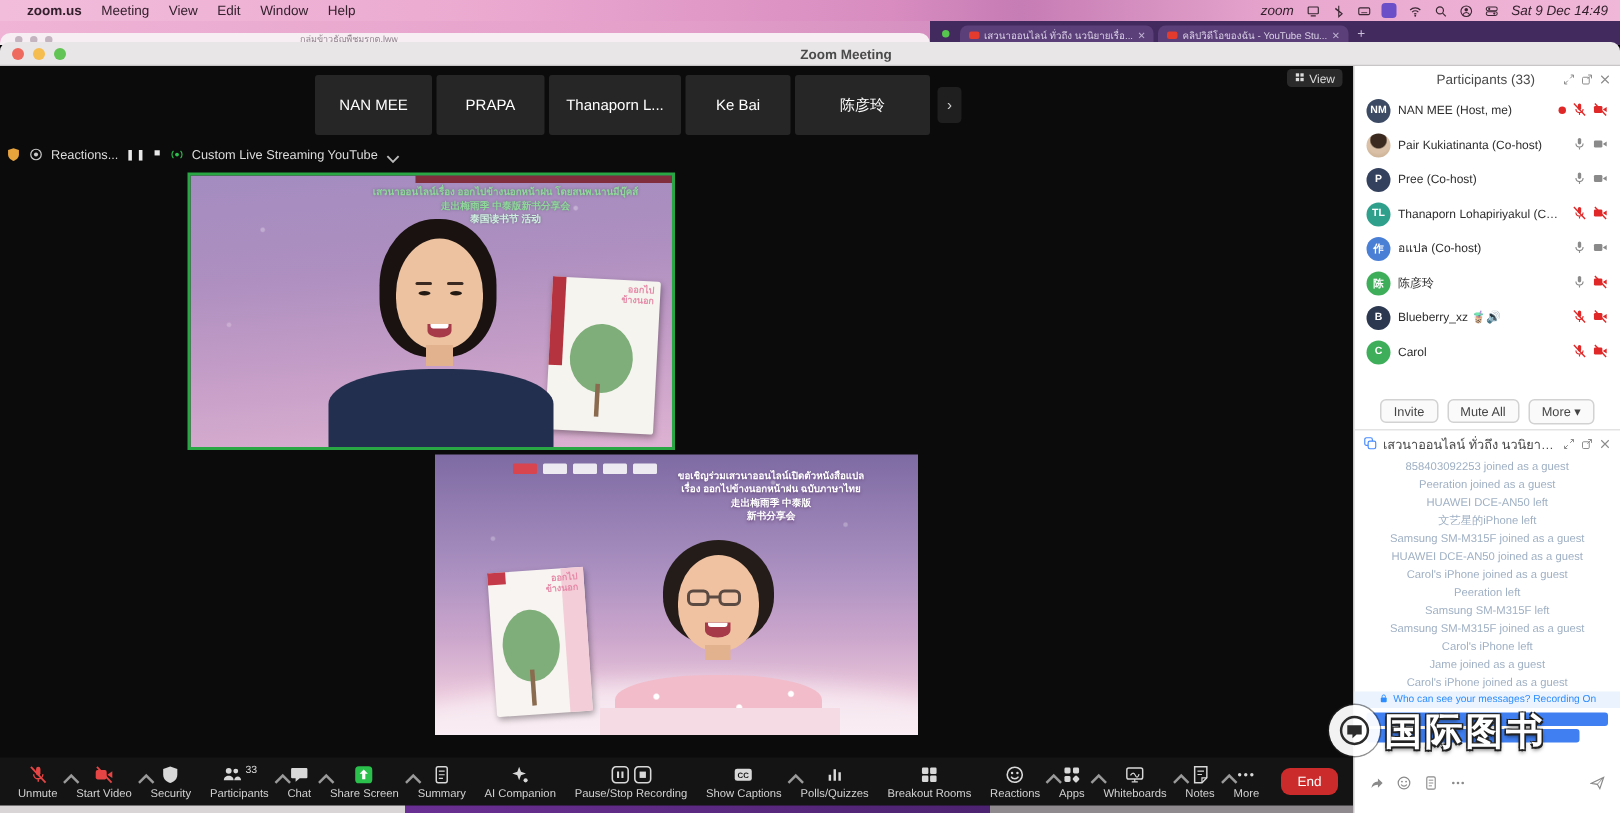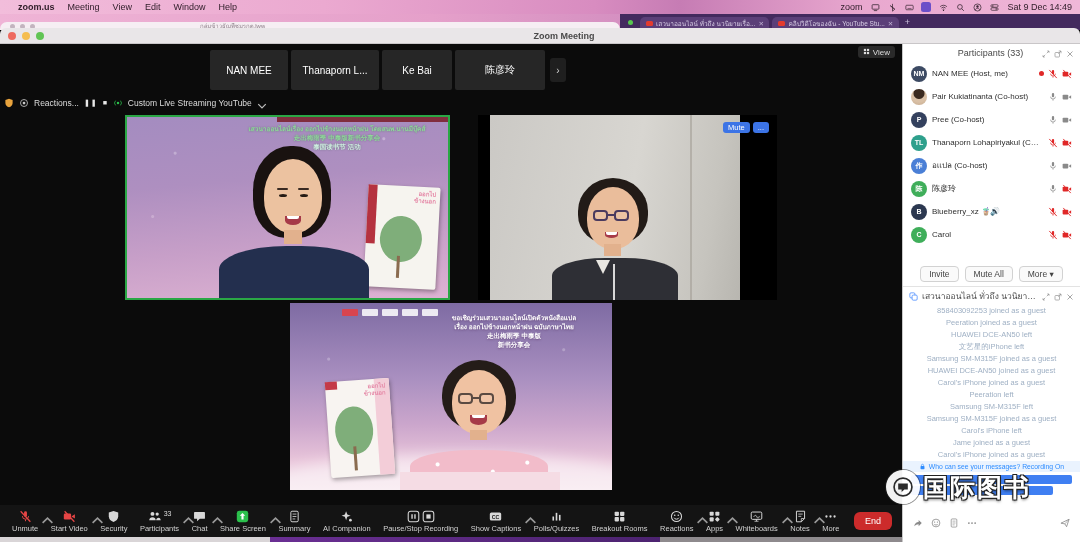--- a/index.html
+++ b/index.html
@@ -8,21 +8,21 @@
     font-family:"Liberation Sans","DejaVu Sans",sans-serif;-webkit-font-smoothing:antialiased;}
 
   
   .menubar{position:absolute;left:0;top:0;width:1080px;height:14px;display:flex;align-items:center;
     padding:0 8px;font-size:9px;color:#33202c;
     background:linear-gradient(90deg,#f2bddb 0%,#eba9d0 30%,#d88cc0 55%,#c67cb4 63%,#e9a8cf 80%,#f0b7d8 100%);}
   .menubar .apple{font-size:10px;margin-right:10px;line-height:1;}
   .menu-items{display:flex;gap:13px;}
   .menu-item{white-space:nowrap;}
   .menu-item.b{font-weight:bold;}
-  .menubar-right{margin-left:auto;display:flex;align-items:center;gap:8px;}
+  .menubar-right{margin-left:auto;display:flex;align-items:center;gap:8px;font-style:italic;}
   .status-icon{display:inline-flex;width:10px;height:10px;align-items:center;justify-content:center;}
   .status-icon svg{width:9px;height:9px;}
   .app-badge{width:10px;height:10px;border-radius:2.5px;background:#6b4fc8;display:inline-block;}
   .mb-clock{font-size:9px;white-space:nowrap;}
 
   
   .bgstrip{position:absolute;left:0;top:14px;width:1080px;height:16px;
     background:linear-gradient(90deg,#efb4d6 0%,#e5a0ca 40%,#d38ec0 60%,#eaaccf 100%);}
   .bgwin-left{position:absolute;left:0;top:8px;width:620px;height:8px;background:#f6eef3;
     border-radius:7px 7px 0 0;display:flex;align-items:center;padding:0 10px;gap:5px;}
@@ -328,20 +328,21 @@
       <span class="tl r"></span>
       <span class="tl y"></span>
       <span class="tl g"></span>
     </span>
     <span class="win-title">Zoom Meeting</span>
   </div>
 
   <div class="stage">
     <div class="filmstrip" id="filmstrip">
         <div class="strip-tile" style="width: 78px;">NAN MEE</div>
+        <div class="strip-tile" style="width: 72px;">PRAPA</div>
         <div class="strip-tile" style="width: 88px;">Thanaporn L...</div>
         <div class="strip-tile" style="width: 70px;">Ke Bai</div>
         <div class="strip-tile" style="width: 90px;">陈彦玲</div>
         <div class="strip-next">›</div>
       </div>
     <div class="view-btn">
       <span class="t-ic" id="view-ic"><svg viewBox="0 0 16 16" xmlns="http://www.w3.org/2000/svg">
             <rect x="2" y="2" width="5" height="5" fill="#ddd"></rect>
             <rect x="9" y="2" width="5" height="5" fill="#ddd"></rect>
             <rect x="2" y="9" width="5" height="5" fill="#ddd"></rect>
@@ -397,40 +398,20 @@
         <div class="p-brow l"></div>
           <div class="p-brow r"></div>
         <div class="p-eye l"></div>
           <div class="p-eye r"></div>
         <div class="p-mouth"></div>
           <div class="p-neck"></div>
           <div class="p-torso"></div>
       </div>
     </div>
 
-    <div class="feed feed2">
-      <div class="vid">
-        <div class="doorline"></div>
-        <div class="person pe2">
-          <div class="p-hair"></div>
-            <div class="p-face"></div>
-          <div class="p-glass l"></div>
-            <div class="p-glass r"></div>
-            <div class="p-bridge"></div>
-          <div class="p-mouth"></div>
-            <div class="p-neck"></div>
-            <div class="p-torso"></div>
-            <div class="p-zip"></div>
-        </div>
-      </div>
-      <div class="feed-btns">
-        <span class="feed-btn">Mute</span>
-        <span class="feed-btn">...</span>
-      </div>
-    </div>
 
     <div class="feed feed3">
       <div class="cloud"></div>
       <div class="logo-row">
         <span class="logo-chip red"></span>
           <span class="logo-chip"></span>
           <span class="logo-chip"></span>
         <span class="logo-chip"></span>
           <span class="logo-chip"></span>
       </div>

